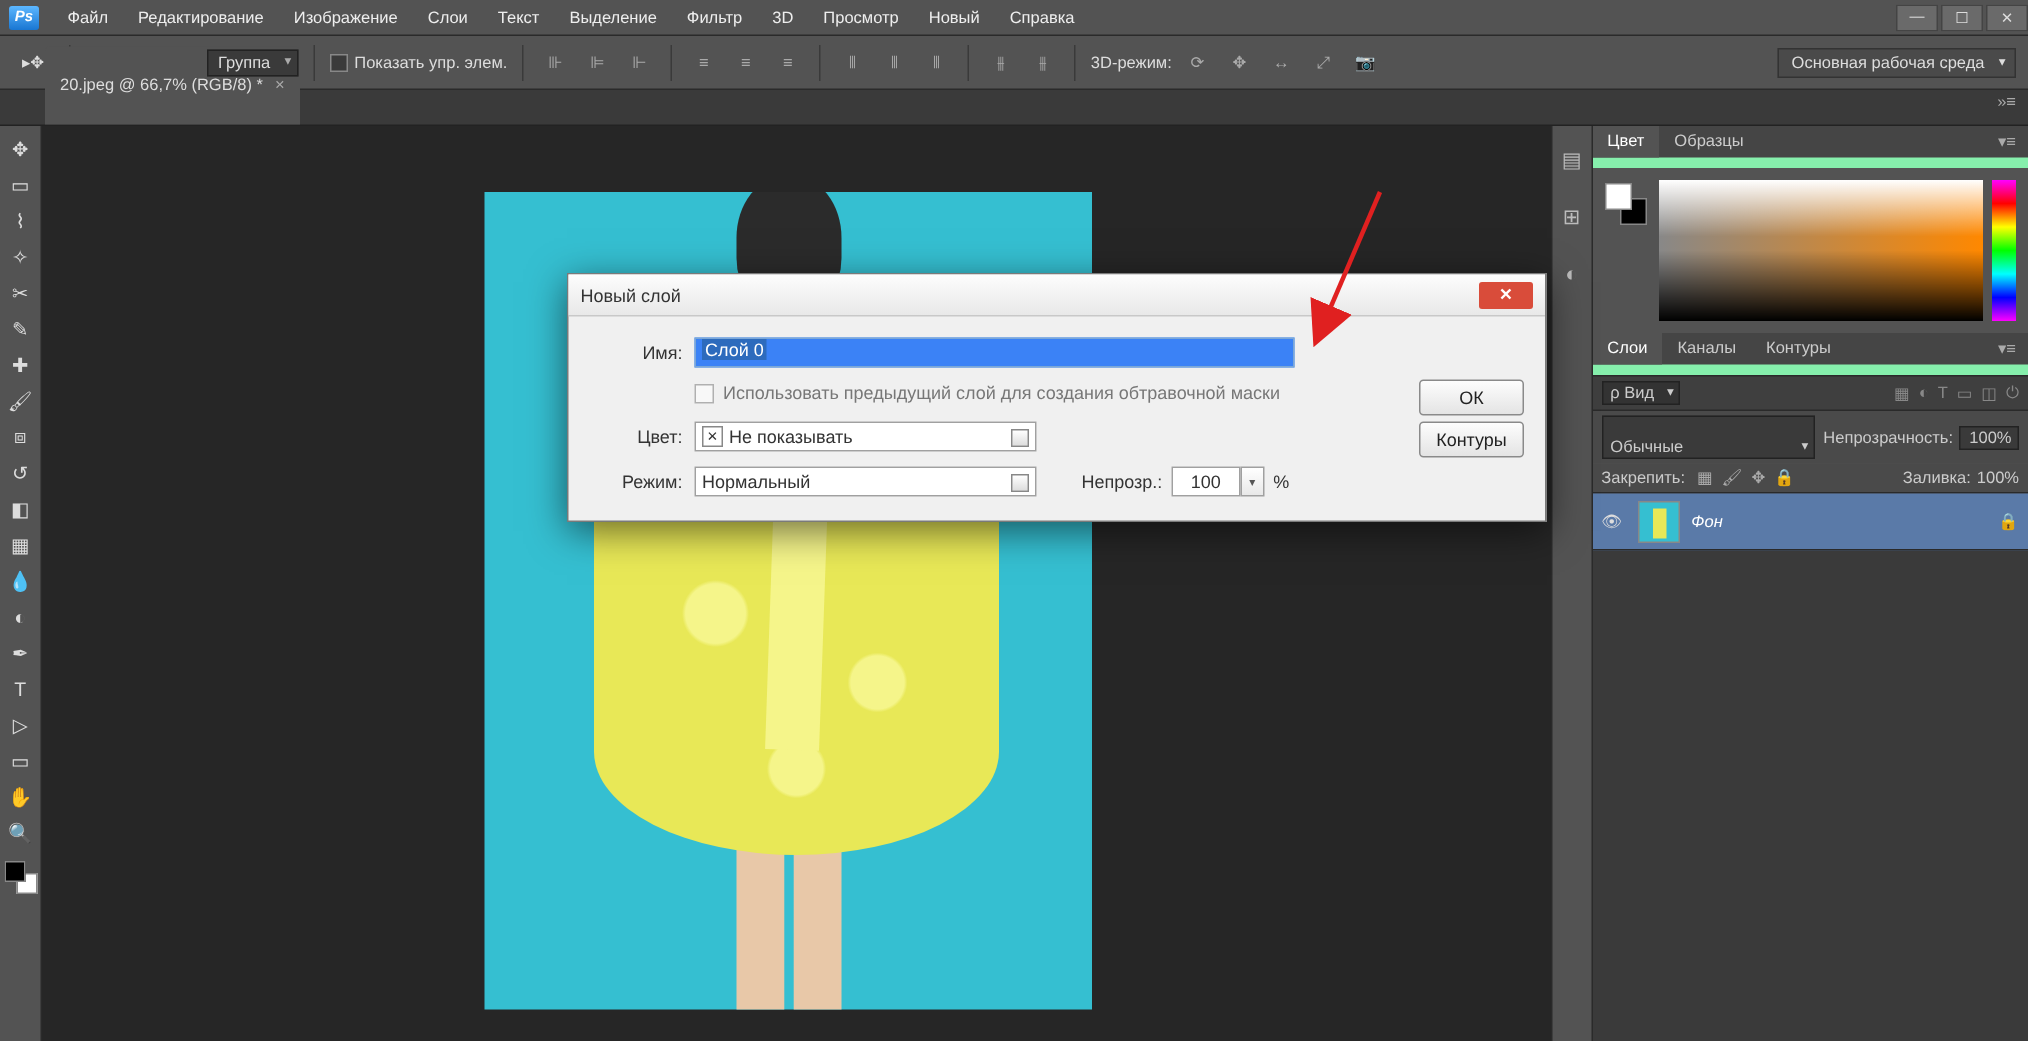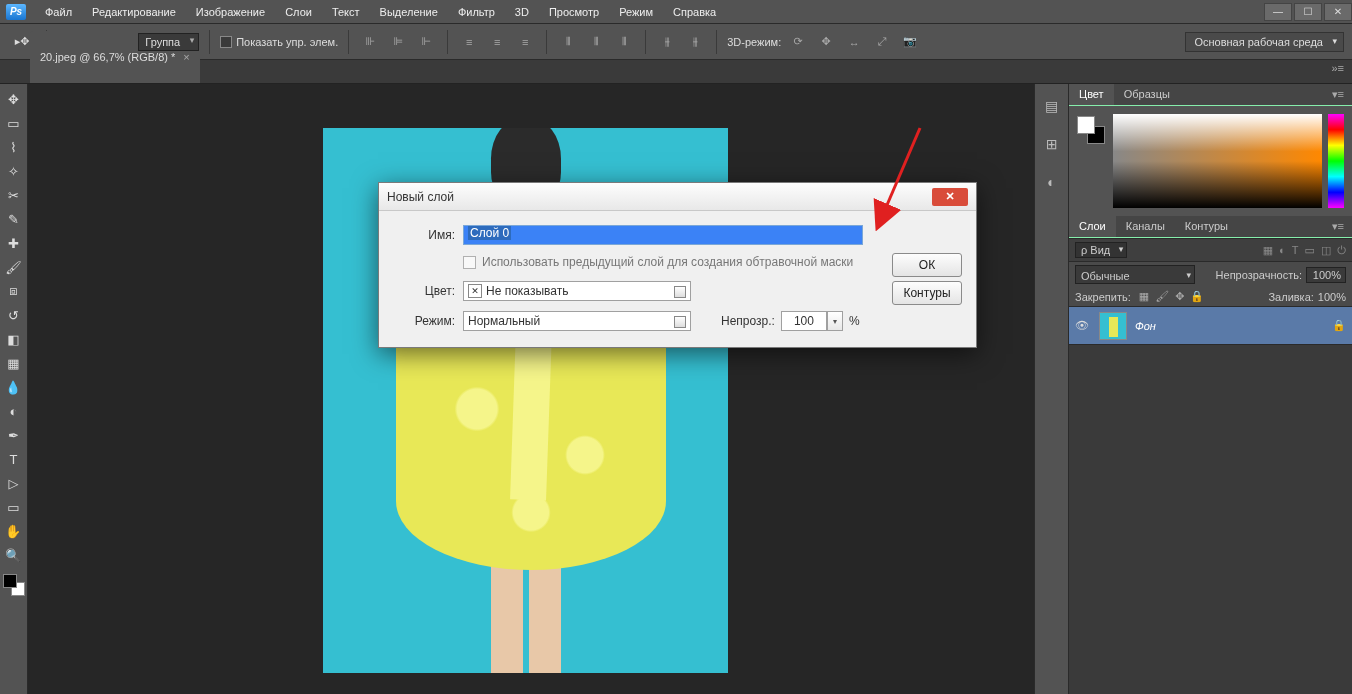--- a/index.html
+++ b/index.html
@@ -49,55 +49,55 @@
 .torso::after { right: -14px; transform: rotate(-6deg); border-radius: 14px; }
 .skirt { width: 270px; height: 230px; margin: -4px auto 0; background: radial-gradient(circle at 30% 30%, #f5f58a 8%, transparent 9%), radial-gradient(circle at 70% 50%, #f5f58a 8%, transparent 9%), radial-gradient(circle at 50% 75%, #f5f58a 8%, transparent 9%), #e8e857; border-radius: 0 0 50% 50% / 0 0 30% 30%; position: relative; }
 .sash { position: absolute; left: 50%; top: -10px; width: 36px; height: 170px; background: #f5f58a; transform: translateX(-50%) rotate(2deg); }
 .legs { width: 70px; height: 110px; margin: -6px auto 0; background: linear-gradient(90deg, #e8c8a8 45%, transparent 46%, transparent 54%, #e8c8a8 55%); }
 
 
 .right-dock { width: 318px; background: #535353; border-left: 1px solid #2a2a2a; display: flex; }
 .dock-col { width: 34px; border-right: 1px solid #2a2a2a; padding-top: 10px; display: flex; flex-direction: column; align-items: center; gap: 14px; }
 .dock-col .di { width: 24px; height: 24px; color: #bbb; display: flex; align-items: center; justify-content: center; font-size: 14px; }
 .dock-main { flex: 1; display: flex; flex-direction: column; }
-.panel-tabs { display: flex; background: #454545; border-bottom: 1px solid #86efac; }
+.panel-tabs { display: flex; background: #454545; border-bottom: 7px solid #86efac; }
 .ptab { padding: 4px 10px; font-size: 11px; color: #ccc; }
 .ptab.active { background: #535353; color: #fff; }
 .ptab-menu { margin-left: auto; padding: 4px 8px; color: #aaa; }
 
 .color-panel { height: 110px; background: #535353; position: relative; padding: 8px; }
 .swatch-pair { position: absolute; left: 8px; top: 10px; width: 28px; height: 28px; }
 .swatch-pair .b { position: absolute; right: 0; bottom: 0; width: 18px; height: 18px; background: #000; border: 1px solid #888; }
 .swatch-pair .f { position: absolute; left: 0; top: 0; width: 18px; height: 18px; background: #fff; border: 1px solid #888; }
 .gradient-area { position: absolute; left: 44px; right: 30px; top: 8px; bottom: 8px; background: linear-gradient(to bottom, rgba(255,255,255,1) 0%, rgba(255,255,255,0) 40%), linear-gradient(to top, rgba(0,0,0,1) 0%, rgba(0,0,0,0) 50%), linear-gradient(to right, #888, #ff8800); }
 .hue-strip { position: absolute; right: 8px; top: 8px; bottom: 8px; width: 16px; background: linear-gradient(to bottom, #f0f, #f00, #ff0, #0f0, #0ff, #00f, #f0f); }
 
 .layers-header { background: #3f3f3f; padding: 3px 6px; display: flex; align-items: center; gap: 8px; font-size: 11px; color: #ccc; border-top: 1px solid #2a2a2a; border-bottom: 1px solid #2a2a2a; }
 .layers-header .dd { background: #333; border: 1px solid #222; padding: 1px 16px 1px 5px; position: relative; }
 .layers-header .dd::after { content: "▾"; position: absolute; right: 3px; font-size: 9px; }
 .layers-header .ricns { margin-left: auto; display: flex; gap: 6px; color: #888; }
 .layers-row2 { background: #4a4a4a; padding: 3px 6px; display: flex; align-items: center; gap: 6px; font-size: 11px; color: #ccc; }
-.layers-row2 .dd2 { background: #3a3a3a; border: 1px solid #222; padding: 4px 18px 1px 5px; position: relative; width: 120px; }
+.layers-row2 .dd2 { background: #3a3a3a; border: 1px solid #222; padding: 14px 18px 1px 5px; position: relative; width: 142px; }
 .layers-row2 .dd2::after { content: "▾"; position: absolute; right: 3px; font-size: 9px; }
 .layers-row2 .right { margin-left: auto; display: flex; align-items: center; gap: 4px; }
 .layers-row2 .pct { background: #3a3a3a; border: 1px solid #222; padding: 1px 4px; width: 40px; text-align: right; }
 .layers-row3 { background: #4a4a4a; padding: 3px 6px; display: flex; align-items: flex-end; gap: 8px; font-size: 11px; color: #ccc; border-bottom: 1px solid #2a2a2a; }
 .layers-row3 .locks { display: flex; gap: 6px; color: #aaa; }
 .layers-row3 .right { margin-left: auto; display: flex; align-items: center; gap: 4px; }
 
 .layer-list { flex: 1; background: #3a3a3a; }
 .layer-item { height: 38px; background: #5a7aa8; display: flex; align-items: center; padding: 0 6px; gap: 8px; border-bottom: 1px solid #2a2a2a; }
 .eye { width: 16px; color: #ddd; }
 .thumb { width: 28px; height: 28px; background: #35bfd1; border: 1px solid #888; position: relative; }
 .thumb::after { content: ""; position: absolute; left: 9px; top: 4px; width: 9px; height: 20px; background: #e8e857; }
 .layer-name { color: #fff; font-style: italic; font-size: 11px; }
 .lock-icon { margin-left: auto; color: #ddd; }
 
 
-.dialog-shadow { position: absolute; left: 378px; top: 182px; width: 599px; background: #f0f0f0; border: 1px solid #7a7a7a; box-shadow: 0 6px 24px rgba(0,0,0,.55); z-index: 50; }
+.dialog-shadow { position: absolute; left: 378px; top: 182px; width: 653px; background: #f0f0f0; border: 1px solid #7a7a7a; box-shadow: 0 6px 24px rgba(0,0,0,.55); z-index: 50; }
 .dlg-title { height: 28px; background: linear-gradient(#fdfdfd,#e8e8e8); border-bottom: 1px solid #c8c8c8; display: flex; align-items: center; padding: 0 8px; font-size: 12px; color: #333; }
 .dlg-close { margin-left: auto; width: 36px; height: 18px; background: #d94c3a; color: #fff; display: flex; align-items: center; justify-content: center; border-radius: 2px; font-weight: bold; font-size: 11px; }
 .dlg-body { padding: 14px 14px 16px; }
 .dlg-row { display: flex; align-items: center; margin-bottom: 10px; font-size: 12px; color: #333; }
 .dlg-label { width: 62px; text-align: right; margin-right: 8px; }
 .dlg-input { flex: 1; height: 20px; border: 1px solid #7aa7d7; background: #3b82f6; padding: 0 4px; font-size: 12px; }
 .dlg-input .sel { background: #2d6bbd; color: #fff; padding: 0 2px; }
 .dlg-select { height: 20px; border: 1px solid #a0a0a0; background: #fff; padding: 0 18px 0 4px; font-size: 12px; position: relative; display: flex; align-items: center; gap: 4px; }
 .dlg-select::after { content: ""; position: absolute; right: 4px; top: 4px; width: 10px; height: 10px; border: 1px solid #888; background: linear-gradient(#fff,#ddd); }
 .dlg-select .xicon { width: 14px; height: 14px; border: 1px solid #888; display: inline-flex; align-items: center; justify-content: center; font-size: 9px; }
@@ -118,21 +118,21 @@
   <div class="ps-logo">Ps</div>
   <div class="menu-item">Файл</div>
   <div class="menu-item">Редактирование</div>
   <div class="menu-item">Изображение</div>
   <div class="menu-item">Слои</div>
   <div class="menu-item">Текст</div>
   <div class="menu-item">Выделение</div>
   <div class="menu-item">Фильтр</div>
   <div class="menu-item">3D</div>
   <div class="menu-item">Просмотр</div>
-  <div class="menu-item">Режим</div>
+  <div class="menu-item">Новый</div>
   <div class="menu-item">Справка</div>
   <div class="window-controls">
     <div class="win-btn">—</div>
     <div class="win-btn">☐</div>
     <div class="win-btn">✕</div>
   </div>
 </div>
 
 <div class="options-bar">
   <div class="tool-icon">▸✥</div>

